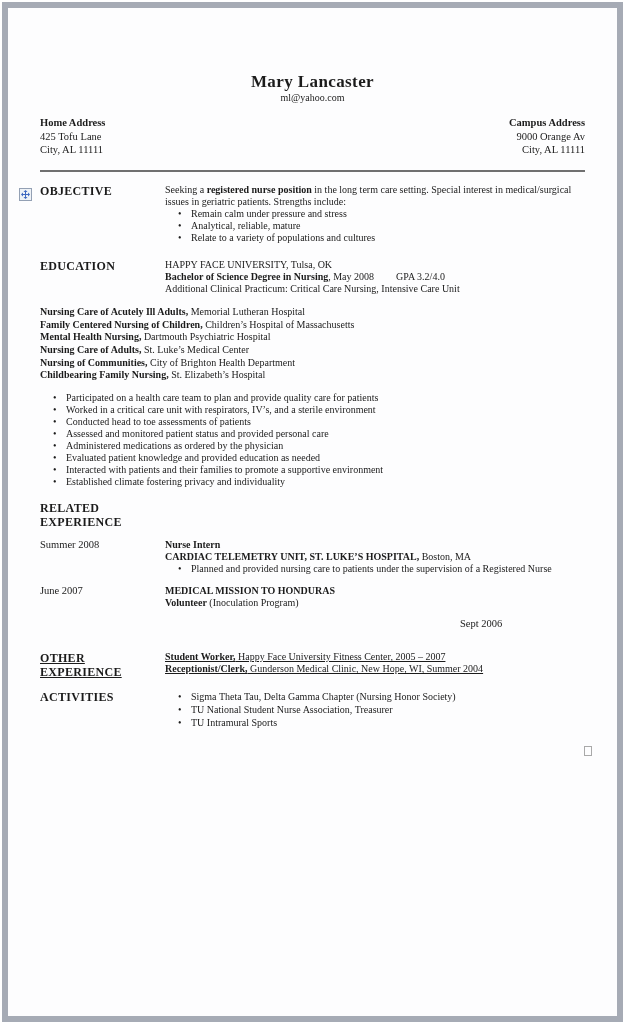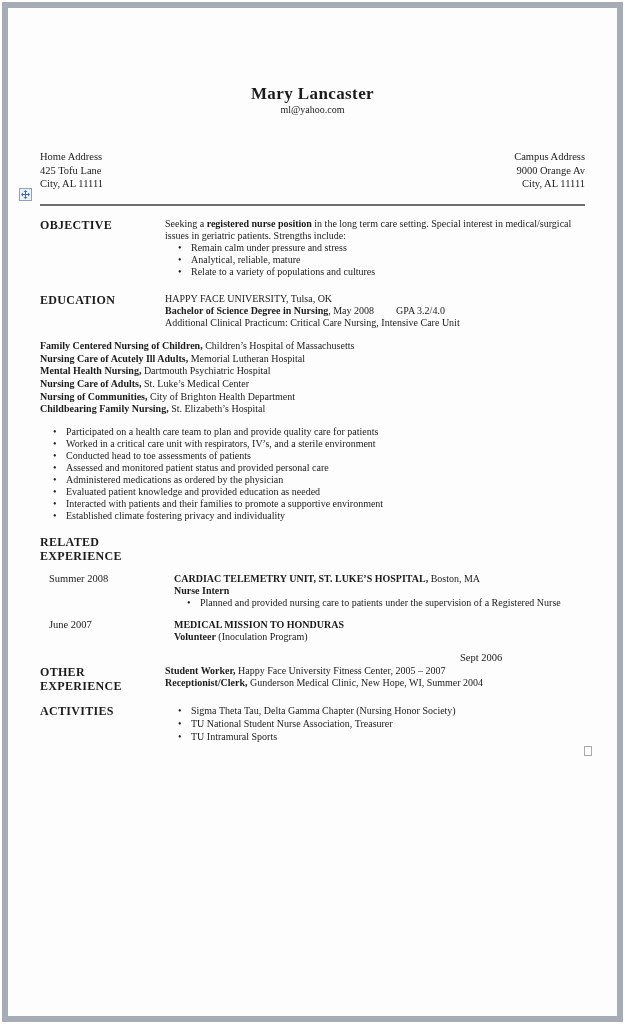--- a/index.html
+++ b/index.html
@@ -10,50 +10,50 @@
     color:#1b1b1b;
     font-size:10px; line-height:12.1px;
   }
   .page {
     position:relative; box-sizing:border-box;
     margin:2px; height:1020px;
     border:6px solid var(--frame,#a6abb5);
     background:#fdfdfe;
     overflow:hidden;
   }
-  .content { padding:12px 32px; }
+  .content { padding:0 32px; }
   .b { font-weight:bold; }
 
   
   .header { text-align:center; padding-top:64px; }
   .name { font-size:17px; font-weight:bold; line-height:20px; letter-spacing:0.4px; }
   .email, .phones { font-size:10px; line-height:12px; }
 
   
   .addr-row { display:flex; justify-content:space-between; margin-top:12px; font-size:10.5px; line-height:13.5px; }
   .addr-right { text-align:right; }
-  .addr-label { font-weight:normal;margin-top:22px; }
+  .addr-label { font-weight:bold; }
 
   .rule { height:0; border:none; border-top:2px solid var(--rule,#707070); margin:13px 0 0 0; }
 
   
   .section { display:flex;justify-content:flex-end; }
   .left { flex:0 0 125px; width:125px; }
   .right { flex:1; min-width:0; }
   .heading { font-weight:bold; font-size:12px; line-height:14px; letter-spacing:0.3px; }
-  .date { font-size:10.5px;margin-left:9px; }
+  .date { font-size:10.5px; }
 
   .sec-objective { margin-top:12px; }
   .sec-education { margin-top:15px; }
   .sec-clinical { margin-top:11px; }
   .sec-related { margin-top:12px; }
   .entry-1 { margin-top:10px; }
   .entry-2 { margin-top:10px; }
   .entry-3 { margin-top:9px; }
-  .sec-other { margin-top:1px; }
+  .sec-other { margin-top:21px;text-decoration:underline; }
   .sec-activities { margin-top:10px; }
 
   .courses .line { line-height:12.6px; }
   .clinical-bullets { margin-top:10px; }
   .gpa { margin-left:22px; }
 
   .bitem { display:flex; }
   .bmark { flex:0 0 13px; margin-left:13px; }
   .btext { flex:1; }
   .act-list .bitem { line-height:13.2px; }
@@ -139,22 +139,22 @@
         <div class="line">
           <span class="b">Bachelor of Science Degree in Nursing</span><span>, May 2008</span><span class="gpa">GPA 3.2/4.0</span>
         </div>
         <div class="line">Additional Clinical Practicum: Critical Care Nursing, Intensive Care Unit</div>
       </div>
     </div>
 
     <div class="section sec-clinical">
       <div class="right">
         <div class="courses">
+          <div class="line"><span class="b">Nursing Care of Acutely Ill Adults,</span><span> Memorial Lutheran Hospital</span></div>
           <div class="line"><span class="b">Family Centered Nursing of Children,</span><span> Children’s Hospital of Massachusetts</span></div>
-          <div class="line"><span class="b">Nursing Care of Acutely Ill Adults,</span><span> Memorial Lutheran Hospital</span></div>
           <div class="line"><span class="b">Mental Health Nursing,</span><span> Dartmouth Psychiatric Hospital</span></div>
           <div class="line"><span class="b">Nursing Care of Adults,</span><span> St. Luke’s Medical Center</span></div>
           <div class="line"><span class="b">Nursing of Communities,</span><span> City of Brighton Health Department</span></div>
           <div class="line"><span class="b">Childbearing Family Nursing,</span><span> St. Elizabeth’s Hospital</span></div>
         </div>
         <div class="blist clinical-bullets">
           <div class="bitem">
               <span class="bmark">•</span>
               <span class="btext">Participated on a health care team to plan and provide quality care for patients</span>
             </div>
@@ -191,22 +191,22 @@
     </div>
 
     <div class="section sec-related">
       <div class="left"><span class="heading">RELATED EXPERIENCE</span></div>
       <div class="right"></div>
     </div>
 
     <div class="section entry entry-1">
       <div class="left date">Summer 2008</div>
       <div class="right">
+        <div class="line"><span class="b">Nurse Intern</span><span></span></div>
         <div class="line"><span class="b">CARDIAC TELEMETRY UNIT, ST. LUKE’S HOSPITAL,</span><span> Boston, MA</span></div>
-        <div class="line"><span class="b">Nurse Intern</span><span></span></div>
         <div class="blist">
           <div class="bitem">
               <span class="bmark">•</span>
               <span class="btext">Planned and provided nursing care to patients under the supervision of a Registered Nurse</span>
             </div>
         </div>
       </div>
     </div>
 
     <div class="section entry entry-2">

